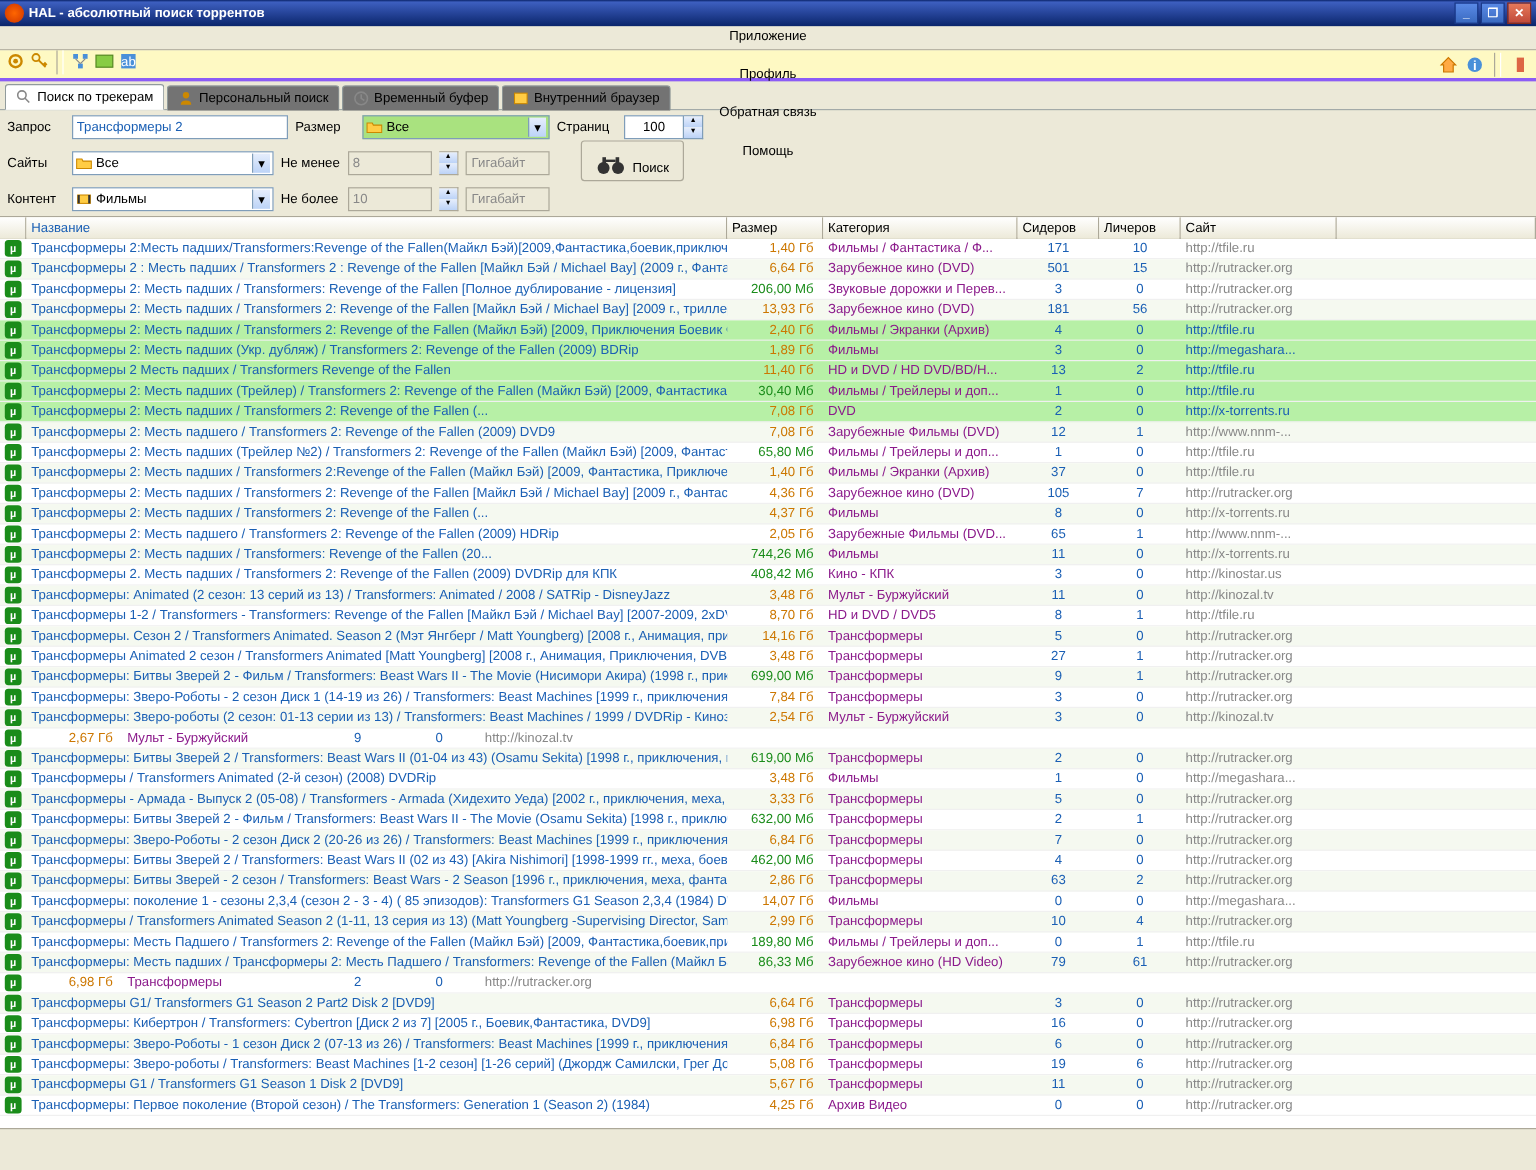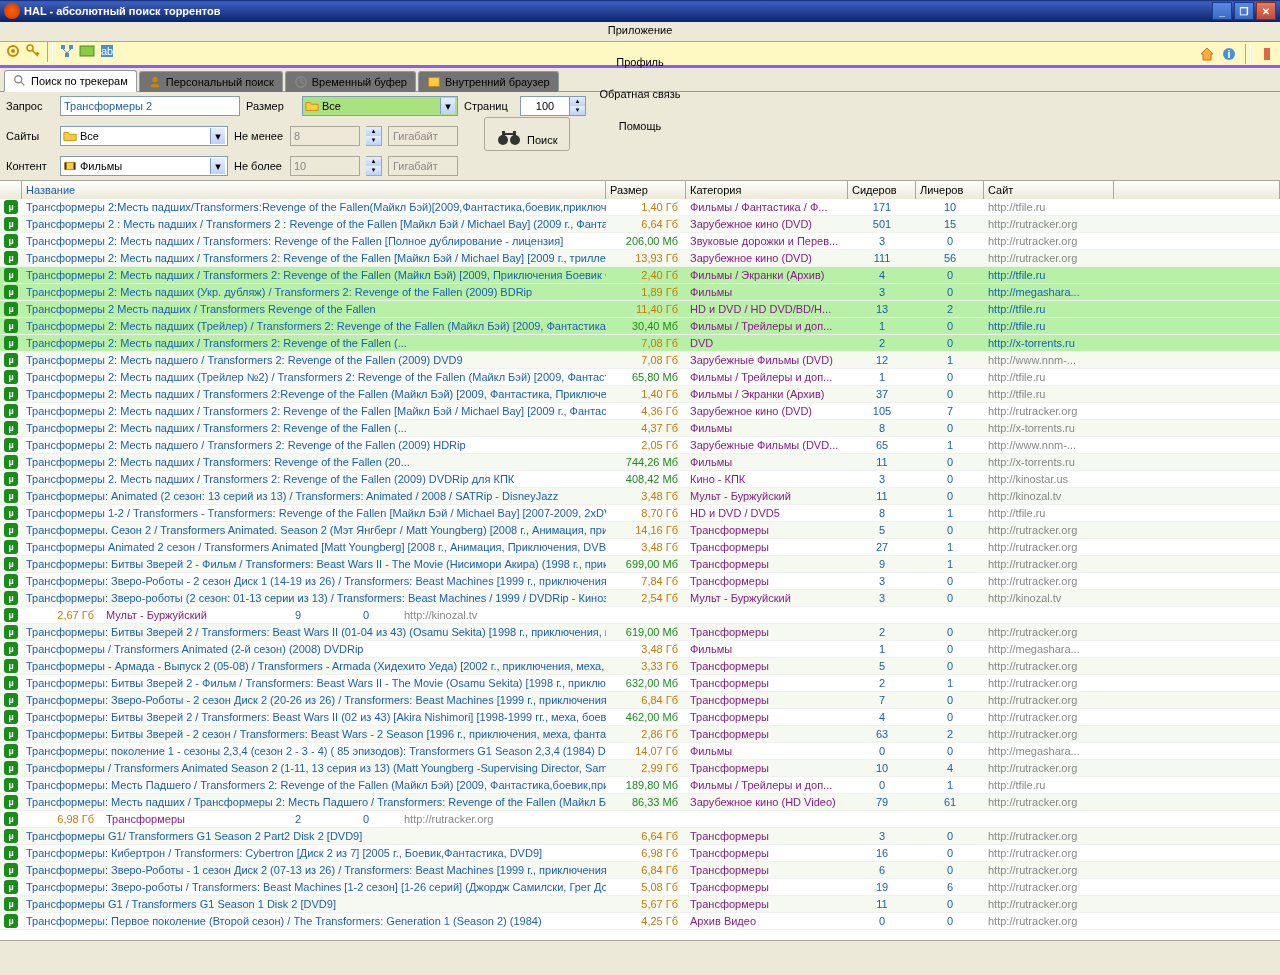--- a/index.html
+++ b/index.html
@@ -284,21 +284,21 @@
         <div class="td c-leech">0</div>
         <div class="td c-site">http://rutracker.org</div>
       </div>
       <div class="tr alt">
         <div class="td c-icon">
           <div class="ut-icon">µ</div>
         </div>
         <div class="td c-name">Трансформеры 2: Месть падших / Transformers 2: Revenge of the Fallen [Майкл Бэй / Michael Bay] [2009 г., триллер,...</div>
         <div class="td c-size size-gb">13,93 Гб</div>
         <div class="td c-cat">Зарубежное кино (DVD)</div>
-        <div class="td c-seed">111</div>
+        <div class="td c-seed">181</div>
         <div class="td c-leech">56</div>
         <div class="td c-site">http://rutracker.org</div>
       </div>
       <div class="tr highlight">
         <div class="td c-icon">
           <div class="ut-icon">µ</div>
         </div>
         <div class="td c-name">Трансформеры 2: Месть падших / Transformers 2: Revenge of the Fallen (Майкл Бэй) [2009, Приключения Боевик Ф...</div>
         <div class="td c-size size-gb">2,40 Гб</div>
         <div class="td c-cat">Фильмы / Экранки (Архив)</div>

